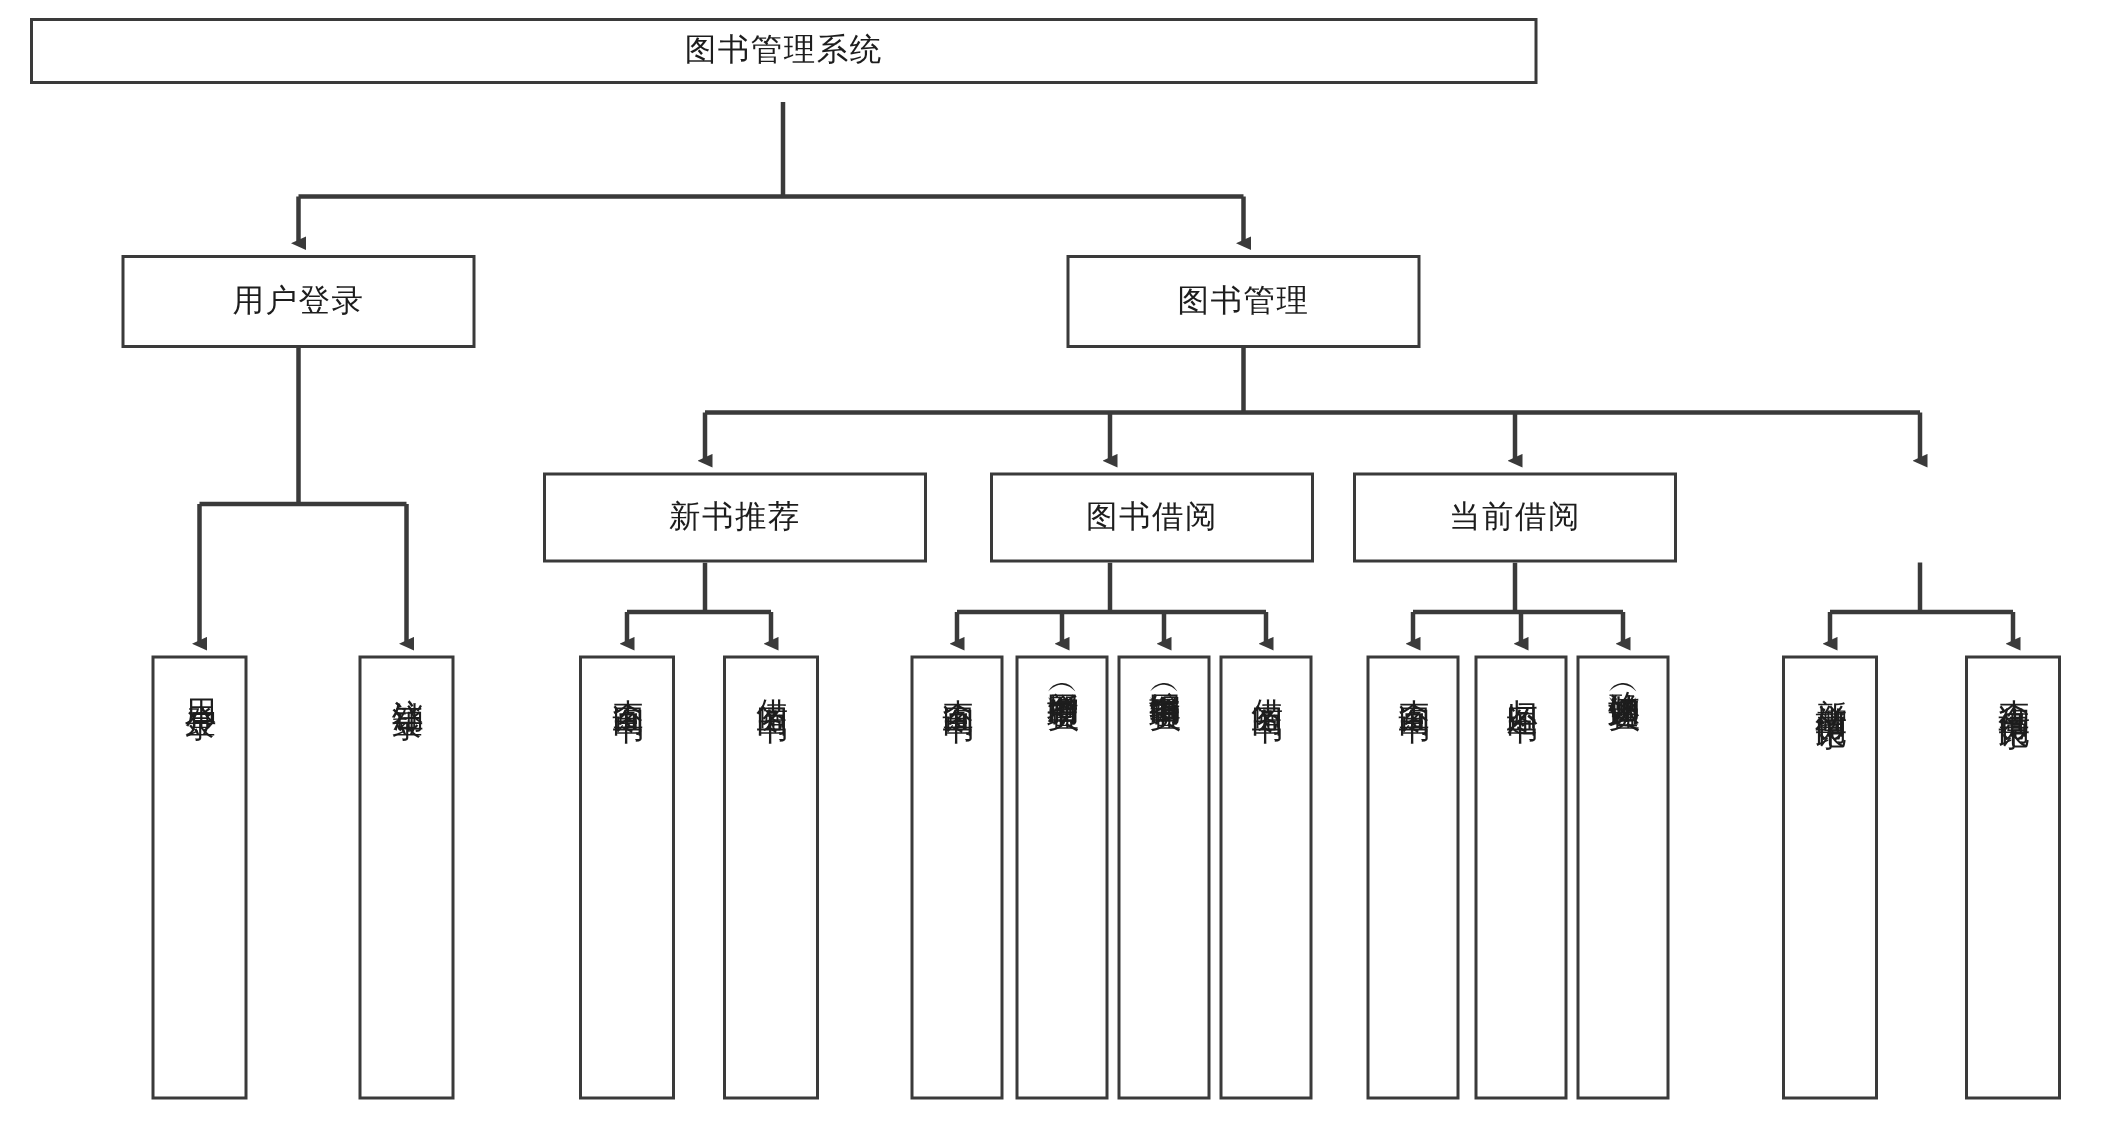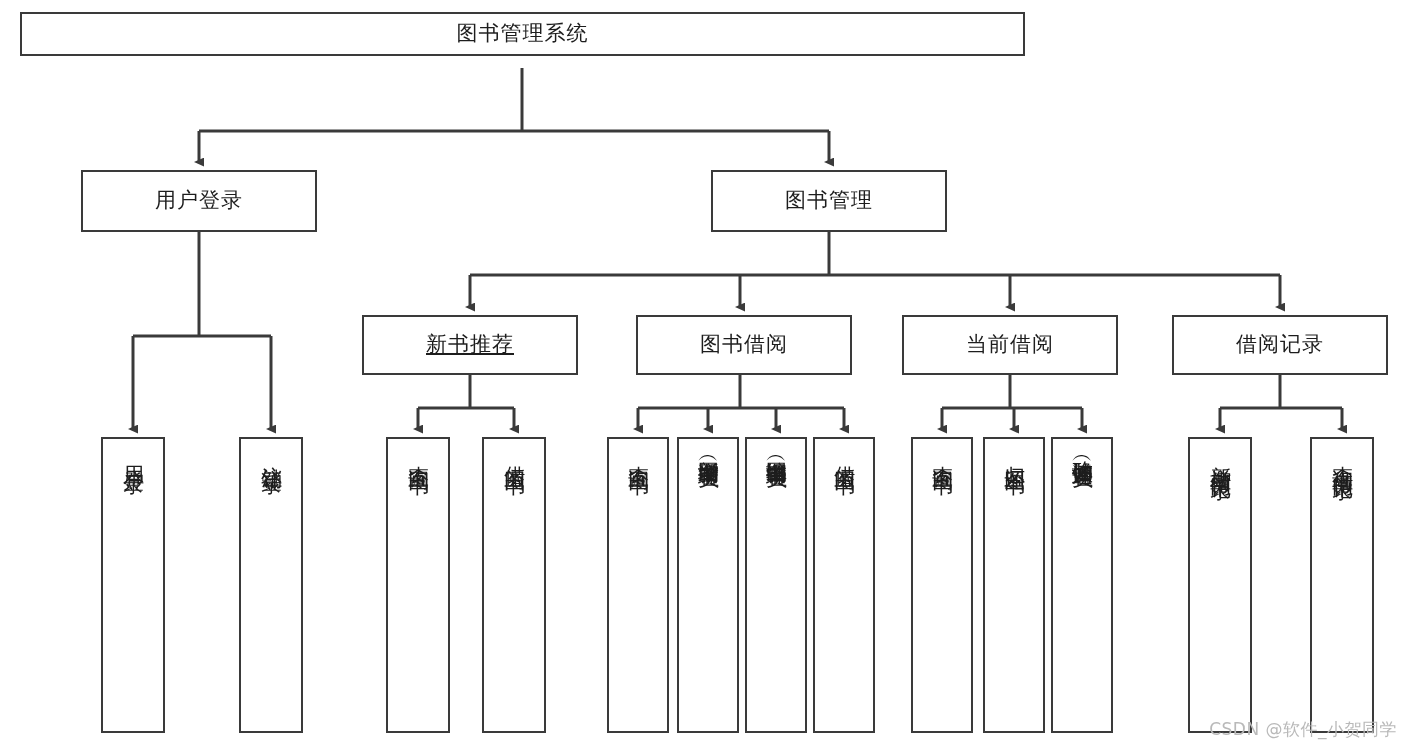--- a/index.html
+++ b/index.html
@@ -138,32 +138,29 @@
     <span class="label">图书管理系统</span>
   </div>
 
   <div class="node h" style="left:81px;top:170px;width:236px;height:62px;">
     <span class="label">用户登录</span>
   </div>
   <div class="node h" style="left:711px;top:170px;width:236px;height:62px;">
     <span class="label">图书管理</span>
   </div>
 
-  <div class="node h" style="left:362px;top:315px;width:216px;height:60px;text-decoration:underline;">
+  <div class="node h" style="left:362px;top:315px;width:256px;height:60px;">
     <span class="label">新书推荐</span>
   </div>
-  <div class="node h" style="left:636px;top:315px;width:216px;height:60px;">
+  <div class="node h" style="left:660px;top:315px;width:216px;height:60px;">
     <span class="label">图书借阅</span>
   </div>
   <div class="node h" style="left:902px;top:315px;width:216px;height:60px;align-items:center;">
     <span class="label">当前借阅</span>
   </div>
-  <div class="node h" style="left:1172px;top:315px;width:216px;height:60px;">
-    <span class="label">借阅记录</span>
-  </div>
 
   <div class="node v" style="left:101px;top:437px;width:64px;height:296px;">
     <span class="label">用户登录</span>
   </div>
   <div class="node v" style="left:239px;top:437px;width:64px;height:296px;">
     <span class="label">注销登录</span>
   </div>
 
   <div class="node v" style="left:386px;top:437px;width:64px;height:296px;">
     <span class="label">查询图书</span>
@@ -195,15 +192,14 @@
     <span class="label">确认归还（管理员）</span>
   </div>
 
   <div class="node v" style="left:1188px;top:437px;width:64px;height:296px;">
     <span class="label">新增借阅记录</span>
   </div>
   <div class="node v" style="left:1310px;top:437px;width:64px;height:296px;">
     <span class="label">查询借阅记录</span>
   </div>
 
-  <div class="watermark">CSDN @软件_小贺同学</div>
 
 </div>
 
 </body></html>

